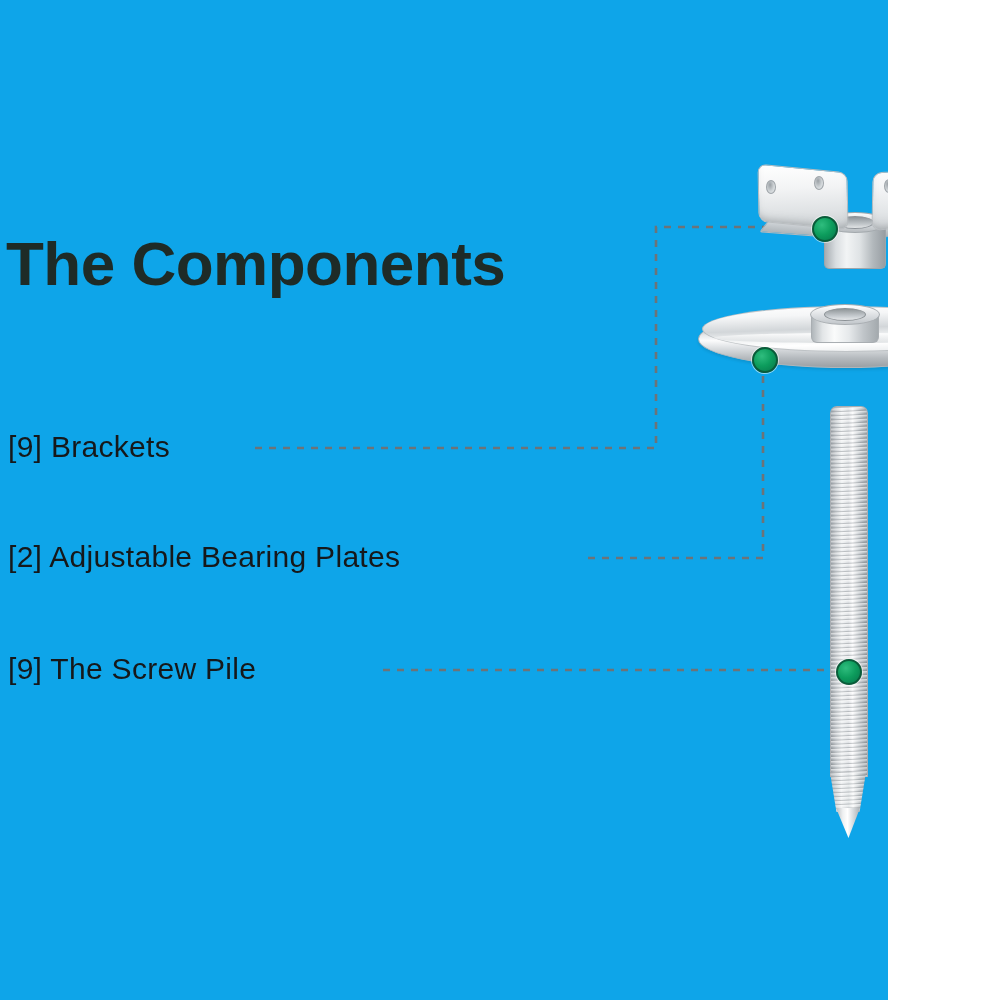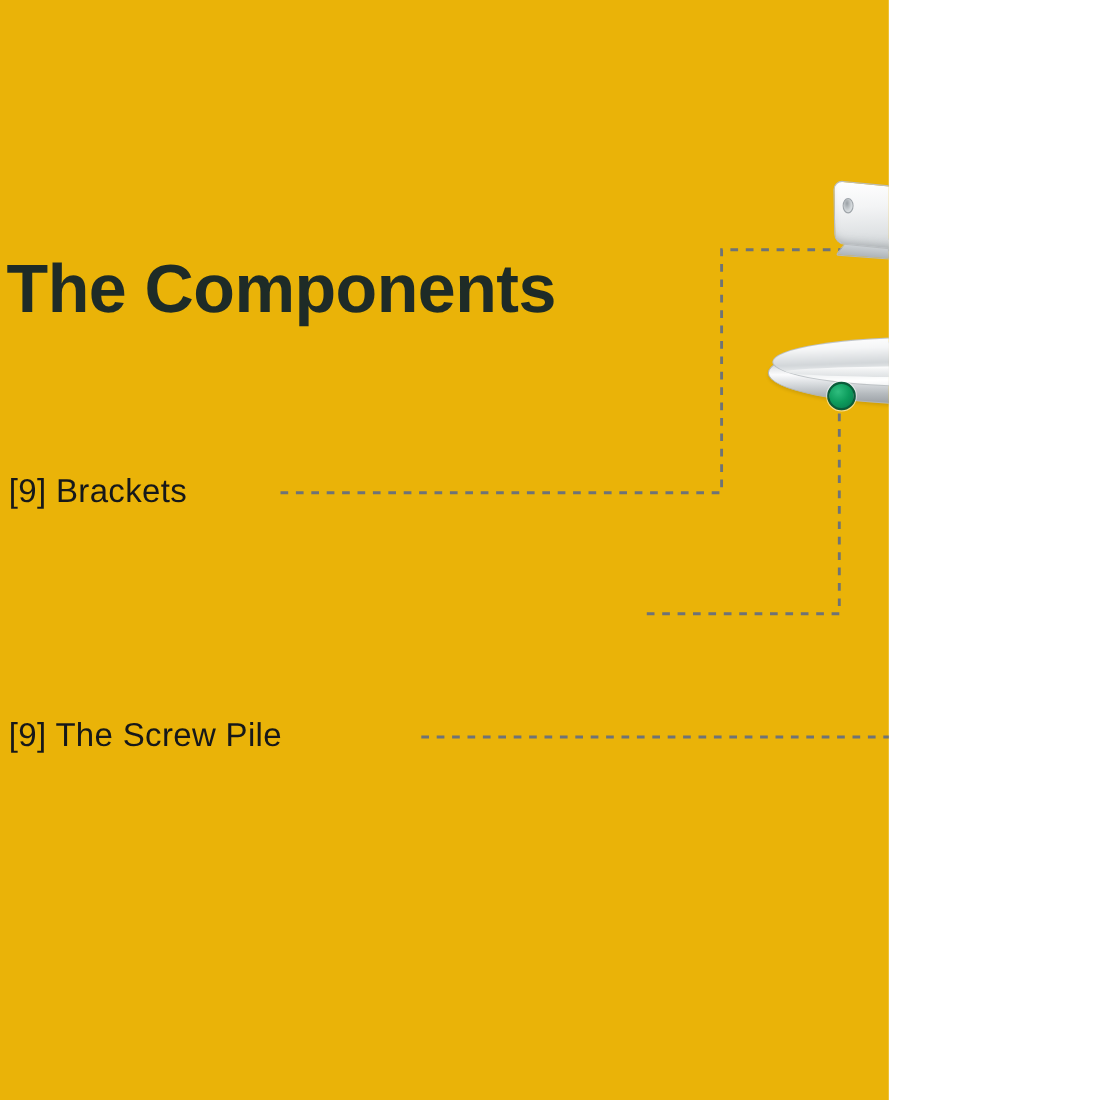--- a/index.html
+++ b/index.html
@@ -3,23 +3,23 @@
 <meta charset="utf-8">
 <title>The Components</title>
 <style>
   html, body {
     margin: 0;
     padding: 0;
     background: #ffffff;
   }
   #canvas {
     position: relative;
-    width: 808px;
+    width: 888px;
     height: 1000px;
-    background: #eab308;
+    background: #0ea5e9;
     overflow: hidden;
     font-family: "Liberation Sans", "DejaVu Sans", sans-serif;
   }
 
   
   #page-title {
     position: absolute;
     left: 6px;
     top: 228px;
     font-size: 62px;
@@ -321,20 +321,21 @@
   #marker-dot-pile    { left: 836px; top: 659px; }
 </style>
 </head>
 <body>
 
 <div id="canvas">
 
   <div id="page-title">The Components</div>
 
   <div class="legend-item" id="legend-item-1">[9] Brackets</div>
+  <div class="legend-item" id="legend-item-2">[2] Adjustable Bearing Plates</div>
   <div class="legend-item" id="legend-item-3">[9] The Screw Pile</div>
 
   <svg id="leader-lines" viewBox="0 0 1000 1000">
     <path id="leader-line-1" fill="none" stroke="#6e7377" stroke-width="2.6" stroke-dasharray="7 7" stroke-linecap="butt" d="M 255 448 L 656 448 L 656 227 L 812 227"></path>
     <path id="leader-line-2" fill="none" stroke="#6e7377" stroke-width="2.6" stroke-dasharray="7 7" stroke-linecap="butt" d="M 588 558 L 763 558 L 763 358"></path>
     <path id="leader-line-3" fill="none" stroke="#6e7377" stroke-width="2.6" stroke-dasharray="7 7" stroke-linecap="butt" d="M 383 670 L 836 670"></path>
   </svg>
 
   <div id="illustration">
 

